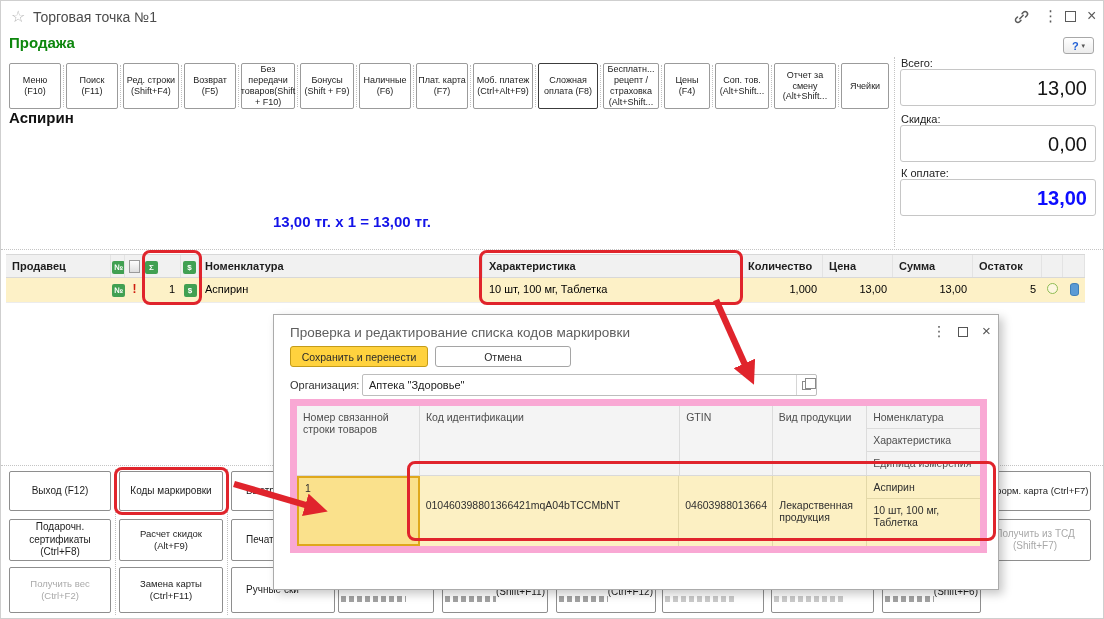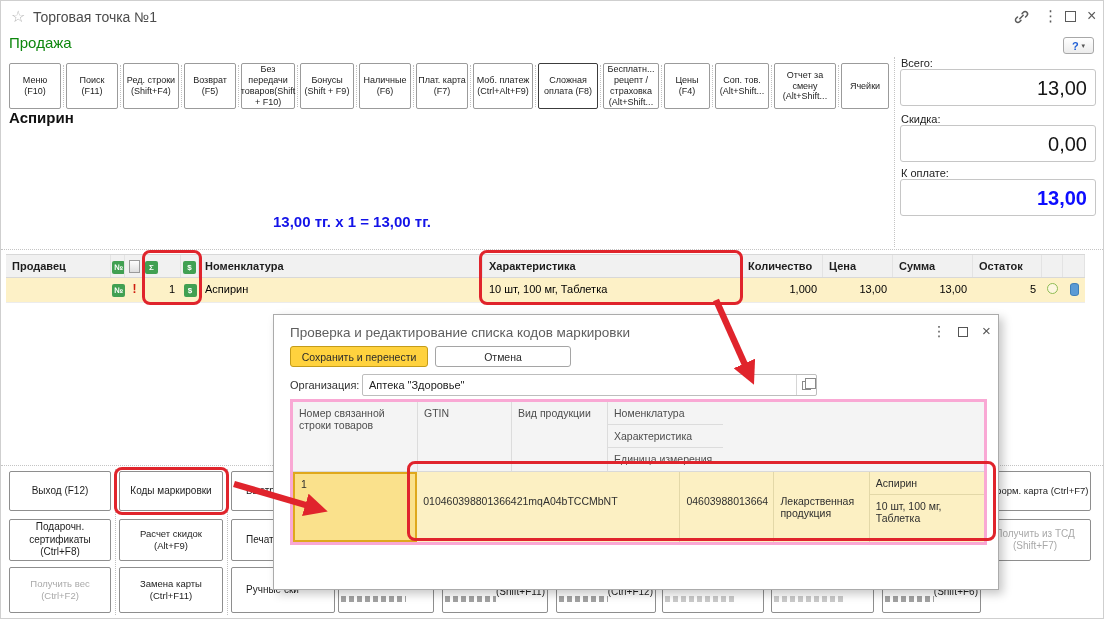--- a/index.html
+++ b/index.html
@@ -8,21 +8,21 @@
 
   
   .star{position:absolute;left:10px;top:6px;font-size:16px;color:#b3b3b3}
   .win-title{position:absolute;left:32px;top:8px;font-size:14px;color:#4c4c4c}
   .ic-link{position:absolute;left:1012px;top:8px;width:18px;height:16px}
   .ic-kebab{position:absolute;left:1042px;top:6px;font-size:15px;color:#5a5a5a}
   .ic-max{position:absolute;left:1064px;top:10px;width:11px;height:11px;border:1.5px solid #5a5a5a}
   .ic-close{position:absolute;left:1086px;top:6px;font-size:16px;color:#5a5a5a}
 
   
-  .section-title{position:absolute;left:8px;top:33px;font-size:15px;font-weight:normal;color:#0d870d}
+  .section-title{position:absolute;left:8px;top:33px;font-size:15px;font-weight:bold;color:#0d870d}
   .help-btn{position:absolute;left:1062px;top:36px;width:31px;height:17px;border:1px solid #a8a8a8;border-radius:3px;
             background:linear-gradient(#ffffff,#ececec);display:flex;align-items:center;justify-content:center;gap:3px}
   .help-q{color:#1f5fd6;font-weight:bold;font-size:11px}
   .help-caret{font-size:7px;color:#555}
 
   
   .toolbar{position:absolute;left:8px;top:62px;display:flex;align-items:stretch;height:46px}
   .tbtn{border:1px solid #9b9b9b;border-radius:2px;background:#fff;font-size:9px;line-height:1.2;
         display:flex;align-items:center;justify-content:center;text-align:center;padding:2px 1px;color:#1c1c1c}
   .tbtn.default{border:1.5px solid #3c3c3c}
@@ -102,21 +102,21 @@
           border-radius:3px;font-size:10.5px;display:flex;align-items:center;justify-content:center;color:#2b2b2b}
   .m-cancel{position:absolute;left:161px;top:31px;width:136px;height:21px;background:#fff;border:1px solid #a5a5a5;
           border-radius:3px;font-size:10.5px;display:flex;align-items:center;justify-content:center;color:#2b2b2b}
   .m-org-label{position:absolute;left:16px;top:64px;font-size:11px;color:#333}
   .m-org-input{position:absolute;left:88px;top:59px;width:455px;height:22px;border:1px solid #bdbdbd;border-radius:2px;
           font-size:11px;display:flex;align-items:center;padding-left:6px;color:#222}
   .m-org-open{margin-left:auto;width:20px;height:100%;border-left:1px solid #d6d6d6;display:flex;align-items:center;justify-content:center}
   .open-ic{position:relative;width:9px;height:9px;border:1px solid #8a8a8a;background:#fff}
   .open-ic::after{content:'';position:absolute;left:2px;top:-4px;width:9px;height:9px;border:1px solid #8a8a8a;background:#fff}
 
-  .m-table{position:absolute;left:16px;top:84px;width:697px;border:3px solid #f9a8d4;font-size:10.5px}
+  .m-table{position:absolute;left:16px;top:84px;width:697px;border:7px solid #f9a8d4;font-size:10.5px}
   .mt-head{display:flex;height:69px;background:#f4f4f4}
   .mt-head>div{border-right:1px solid #dcdcdc;padding:5px 6px;color:#4e4e4e}
   .mt-c1{width:125px}.mt-c2{width:265px}.mt-c3{width:94px}.mt-c4{width:96px}.mt-c5{width:115px}
   .mt-head .mt-c5{padding:0;border-right:none}
   .mt-head .mt-c5 .sub{height:23px;border-bottom:1px solid #dcdcdc;padding:5px 6px}
   .mt-head .mt-c5 .sub:last-child{border-bottom:none}
   .mt-row{display:flex;height:71px;background:#fcf0c3;border-top:1px solid #d9d9d9}
   .mt-row>div{border-right:1px solid #e3d8a8;padding:23px 6px;color:#2e2e2e}
   .mt-row .mt-c1{background:#fae18c;border:2px solid #dfa81c;padding:4px 6px}
   .mt-row .mt-c5{padding:0;border-right:none}
@@ -282,20 +282,21 @@
     <div class="m-org-input">
       <span>Аптека "Здоровье"</span>
       <span class="m-org-open">
           <span class="open-ic"></span>
         </span>
     </div>
 
     <div class="m-table">
       <div class="mt-head">
         <div class="mt-c1">Номер связанной строки товаров</div>
+        <div class="mt-c2">Код идентификации</div>
         <div class="mt-c3">GTIN</div>
         <div class="mt-c4">Вид продукции</div>
         <div class="mt-c5">
           <div class="sub">Номенклатура</div>
           <div class="sub">Характеристика</div>
           <div class="sub">Единица измерения</div>
         </div>
       </div>
       <div class="mt-row">
         <div class="mt-c1">1</div>

